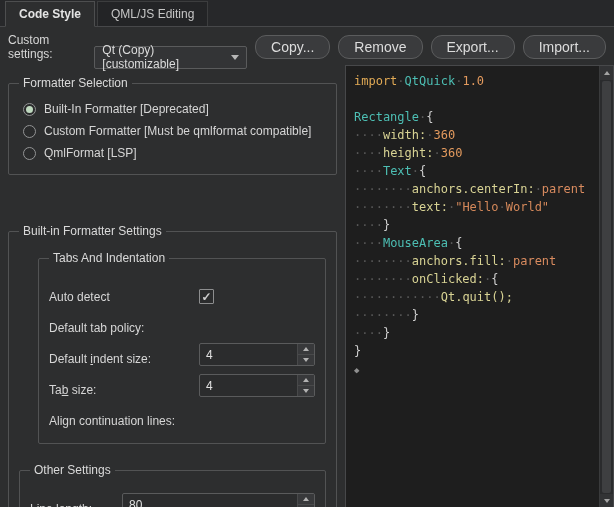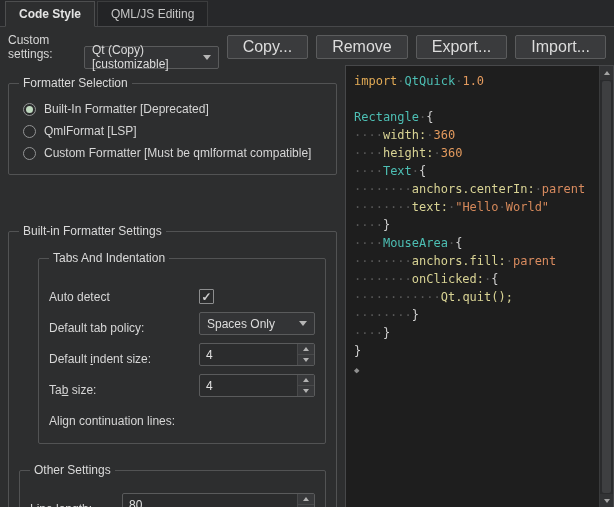--- a/index.html
+++ b/index.html
@@ -15,22 +15,22 @@
     margin-right:2px;color:#c6c6c6;cursor:default;}
   .tab.active{background:#2d2e2f;border-color:#4d4e4f;margin-bottom:-1px;
     border-bottom:1px solid #2d2e2f;color:#e4e4e4;font-weight:bold;}
   
   .toolbar{display:flex;align-items:center;gap:8px;padding:8px 8px 6px 8px;height:24px;}
   .combobox{display:flex;align-items:center;justify-content:space-between;background:#333436;
     border:1px solid #5a5b5c;border-radius:2px;height:23px;padding:0 7px;box-sizing:border-box;color:#dcdcdc;}
   .combo-arrow{width:0;height:0;border-left:4px solid transparent;border-right:4px solid transparent;
     border-top:5px solid #b6b6b6;margin-left:10px;flex:none;}
   .btn-group{margin-left:auto;display:flex;gap:8px;}
-  .btn{background:#3a3b3d;border:1px solid #5b5c5d;border-radius:2px;color:#dcdcdc;height:24px;
-    padding:0 15px;font-family:"Liberation Sans",sans-serif;font-size:16px;cursor:default;}
+  .btn{background:#3a3b3d;border:1px solid #5b5c5d;border-radius:11px;color:#dcdcdc;height:24px;
+    padding:0 15px;font-family:"Liberation Sans",sans-serif;font-size:14px;cursor:default;}
   .toolbar .combobox{width:172px;margin-top:20px;}
   
   .main{display:flex;align-items:stretch;height:444px;}
   .left-panel{width:345px;flex:none;box-sizing:border-box;padding:6px 8px 0 8px;}
   
   .group{position:relative;border:1px solid #525354;border-radius:2px;padding:14px 10px 10px 10px;}
   .group-title{position:absolute;top:-8px;left:10px;background:#2d2e2f;padding:0 4px;color:#dadada;}
   .group.inner .group-title{background:#2d2e2f;}
   .g-formatter{margin-top:12px;}
   .g-builtin{margin-top:56px;padding-top:18px;}
@@ -115,45 +115,41 @@
 
       <div class="group g-formatter">
         <span class="group-title">Formatter Selection</span>
 
         <div class="radio-row">
           <span class="radio checked"></span>
           <span>Built-In Formatter [Deprecated]</span>
         </div>
         <div class="radio-row">
           <span class="radio"></span>
-          <span>QmlFormat [LSP]</span>
+          <span>Custom Formatter [Must be qmlformat compatible]</span>
         </div>
         <div class="radio-row">
           <span class="radio"></span>
-          <span>Custom Formatter [Must be qmlformat compatible]</span>
+          <span>QmlFormat [LSP]</span>
         </div>
       </div>
 
       <div class="group g-builtin">
         <span class="group-title">Built-in Formatter Settings</span>
 
         <div class="group inner g-tabsind">
           <span class="group-title">Tabs And Indentation</span>
 
           <div class="frow">
             <span class="flabel">Auto detect</span>
             <span class="checkbox checked" id="auto-detect-cb"></span>
           </div>
 
           <div class="frow">
             <span class="flabel">Default tab policy:</span>
-            <div class="combobox ctl-combo">
-              <span>Spaces Only</span>
-              <span class="combo-arrow"></span>
-            </div>
           </div>
 
           <div class="frow">
             <span class="flabel"><span>Default </span><span class="accel">i</span><span>ndent size:</span></span>
             <div class="spin">
               <span class="spin-value">4</span>
               <span class="spin-btns">
                 <span class="spin-btn">
                     <span class="tri-up"></span>
                   </span>

